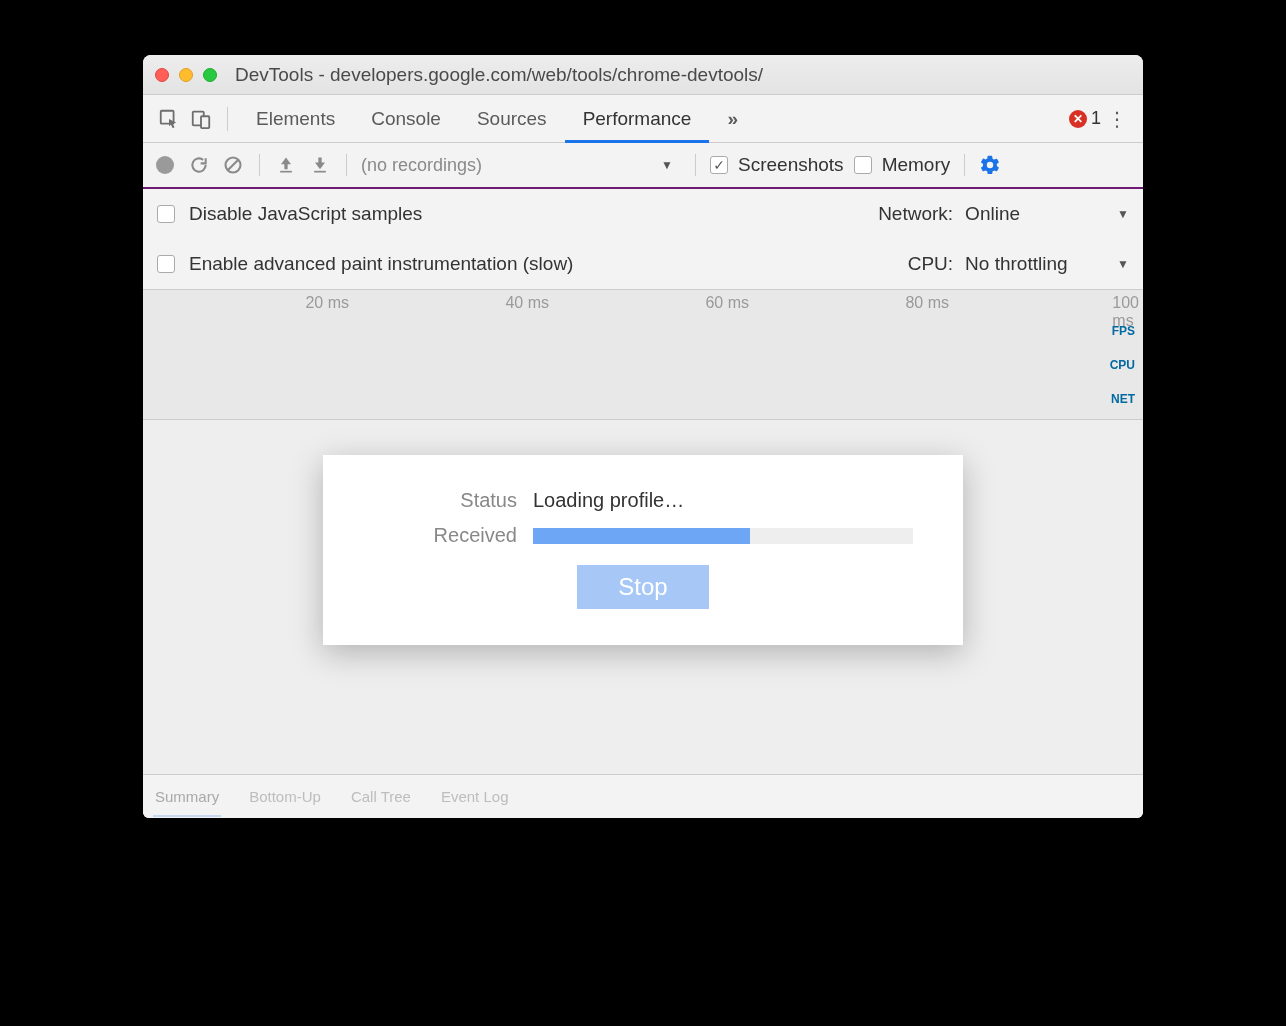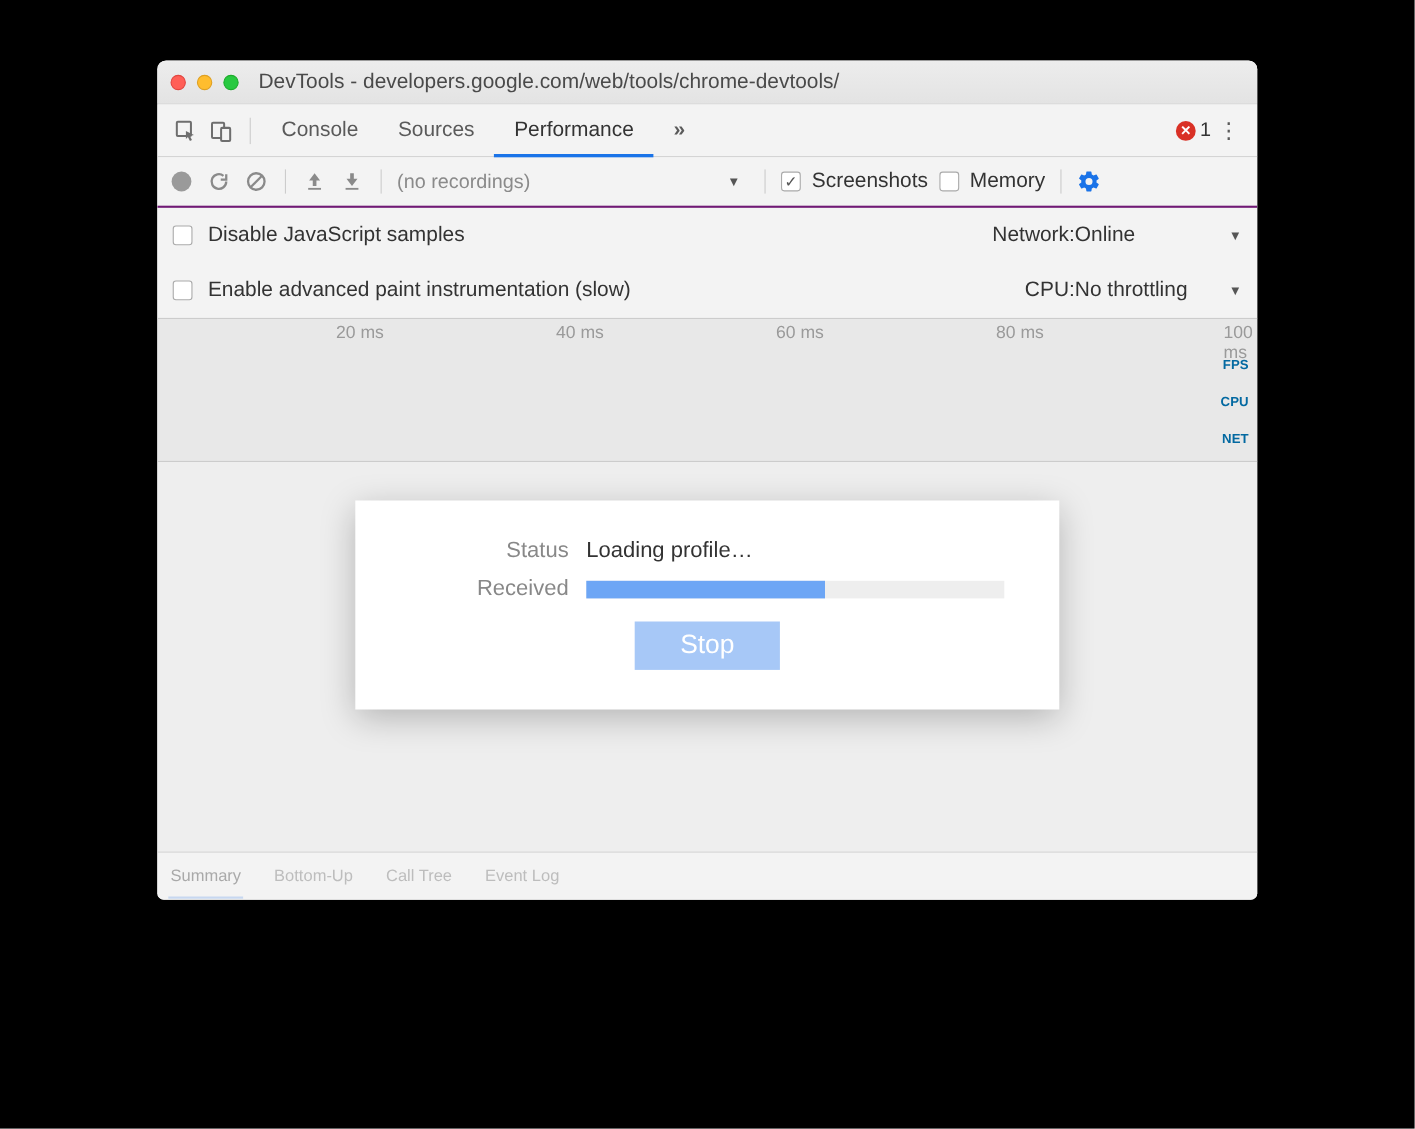--- a/index.html
+++ b/index.html
@@ -122,21 +122,21 @@
     border-bottom: 1px solid #ccc;
   }
   .settings-row {
     height: 50px;
     display:flex; align-items:center;
     padding: 0 14px;
     gap: 14px;
     font-size: 19px;
     color: #333;
   }
-  .sel-group { margin-left: auto; display:flex; align-items:center; }
+  .sel-group { margin-left: auto; display:flex; align-items:center; gap:12px;}
   .sel-label { color:#333; }
   .sel-value { color:#333; min-width: 140px;}
   .tri-down { font-size: 12px; color:#555;}
 
   
   .ruler {
     height: 130px;
     background: #e8e8e8;
     border-bottom: 1px solid #ccc;
     position: relative;
@@ -230,20 +230,21 @@
       </svg>
     </span>
     <span class="icon-btn">
       <svg width="22" height="22" viewBox="0 0 24 24" fill="none" stroke="#6e6e6e" stroke-width="2">
         <rect x="3" y="4" width="12" height="15" rx="1"></rect>
         <rect x="12" y="9" width="9" height="13" rx="1" fill="#f3f3f3"></rect>
       </svg>
     </span>
     <div class="vdiv"></div>
 
+    <div class="tab">Elements</div>
     <div class="tab">Console</div>
     <div class="tab">Sources</div>
     <div class="tab active">Performance</div>
     <div class="tab" style="font-weight:bold;">»</div>
 
     <div class="spacer"></div>
 
     <div class="error-pill">
       <span class="error-dot">✕</span>
       <span>1</span>

